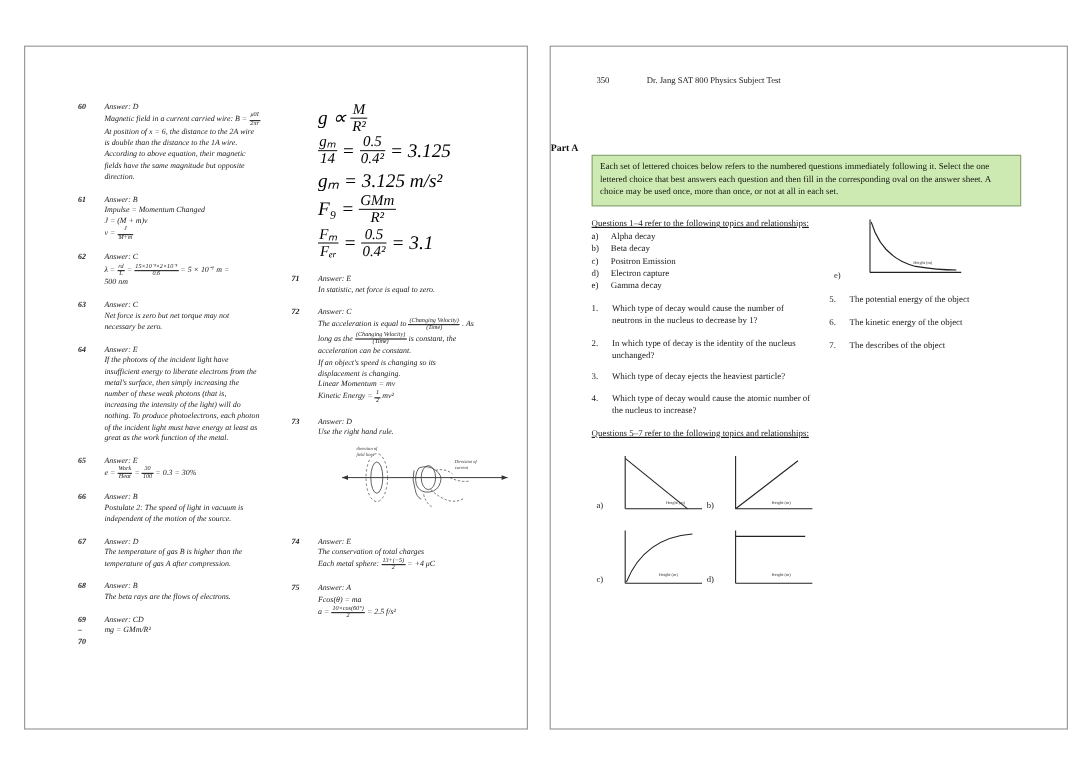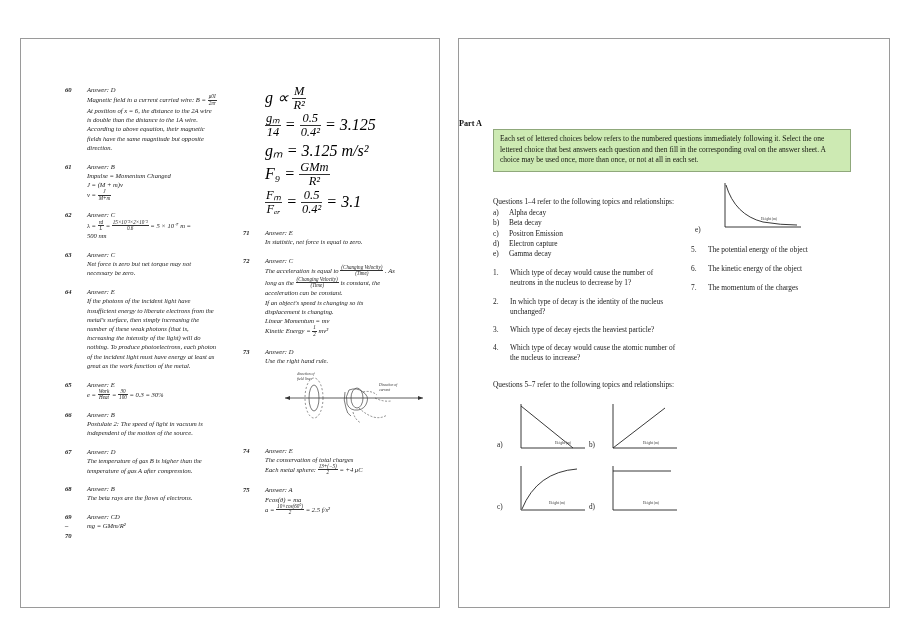--- a/index.html
+++ b/index.html
@@ -67,21 +67,21 @@
     background:#cdeab3;border:1px solid #8fa87b;
     padding:4px 6px 5px 6px;
     font-size:7.5px;line-height:10.6px;color:#15160f;
   }
   .rp-cols{position:absolute;left:0;top:142px;width:100%;}
   .rp-col{position:absolute;font-size:7.4px;line-height:10.2px;color:#1a1a1a;}
   .rp-col-l{left:34px;width:186px;}
   .rp-col-r{left:232px;width:172px;}
 
   .blk{margin-bottom:9px;}
-  .lead{margin:16px 0 1px 0;}
+  .lead{margin:0 0 1px 0;text-decoration:underline;}
   .choices{margin:0;padding:0;list-style:none;}
   .choices li{display:flex;margin:0;}
   .choices .ltr{width:16px;flex:0 0 16px;}
   .qlist{margin:0;padding:0;list-style:none;}
   .qitem{display:flex;margin-bottom:8px;}
   .qitem .qn{width:17px;flex:0 0 17px;}
   .qitem .qt{flex:1;}
 
   .graphgrid{position:relative;margin-top:10px;height:148px;}
   .gcell{position:absolute;}
@@ -391,20 +391,23 @@
             </p>
           </div>
         </div>
 
       </div>
     </div>
   </div>
 
   <div class="page" id="page-right">
 
+    <div class="rp-head">
+      <span class="pg">350</span><span>Dr. Jang SAT 800 Physics Subject Test</span>
+    </div>
 
     <div class="rp-parta">Part A</div>
 
     <div class="rp-instr">Each set of lettered choices below refers to the numbered questions immediately following it. Select the one lettered choice that best answers each question and then fill in the corresponding oval on the answer sheet. A choice may be used once, more than once, or not at all in each set.</div>
 
     <div class="rp-cols">
 
       <div class="rp-col rp-col-l">
 
         <div class="blk">
@@ -515,20 +518,20 @@
         <div class="item57">
           <span class="n">5.</span>
           <span>The potential energy of the object</span>
         </div>
         <div class="item57">
           <span class="n">6.</span>
           <span>The kinetic energy of the object</span>
         </div>
         <div class="item57">
           <span class="n">7.</span>
-          <span>The momentum of the charges</span>
+          <span>The describes of the object</span>
         </div>
 
       </div>
     </div>
   </div>
 
 </div>
 
 </body></html>

